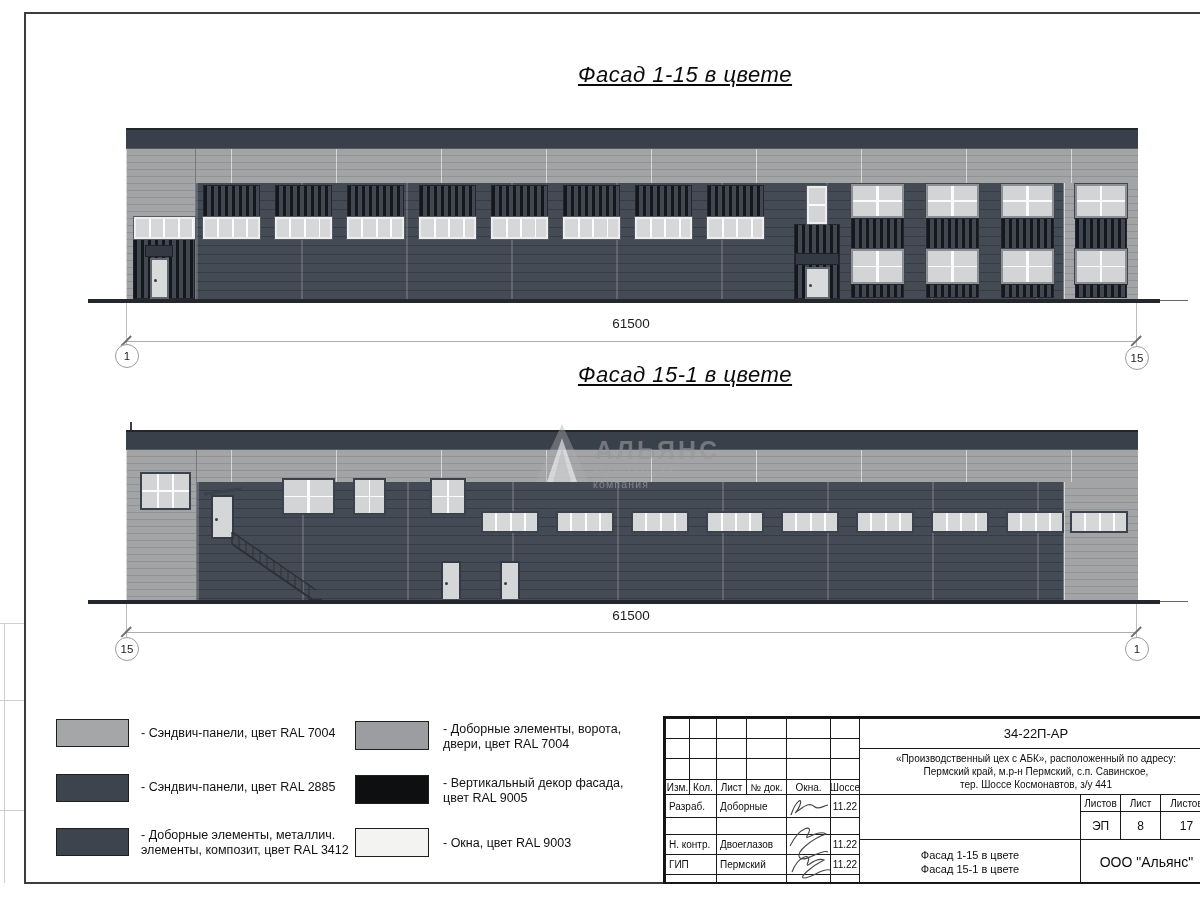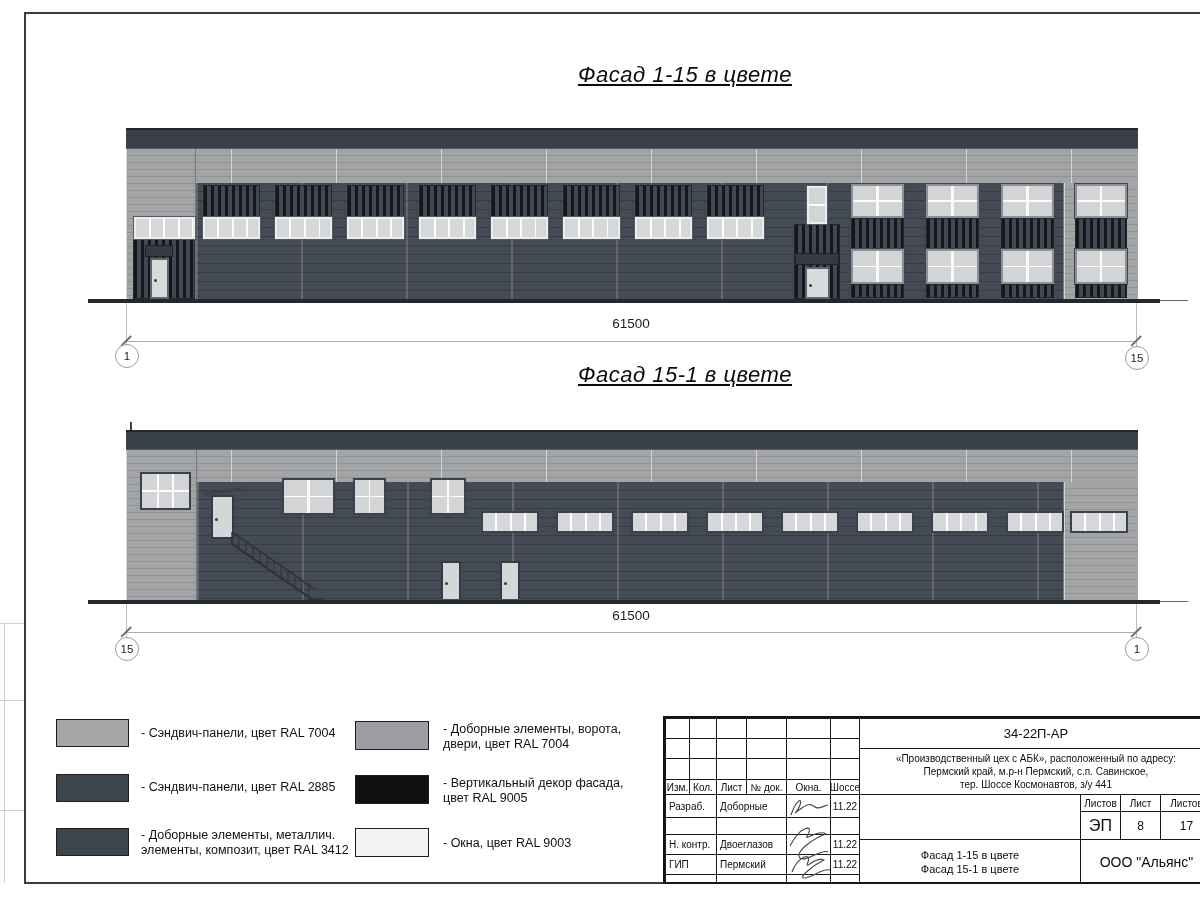--- a/index.html
+++ b/index.html
@@ -198,20 +198,29 @@
     <div class="win winD p4" style="left:805px;top:81px;width:58px;height:22px;"></div>
     <div class="win winD p4" style="left:880px;top:81px;width:58px;height:22px;"></div>
     <div class="win winD p4" style="left:944px;top:81px;width:58px;height:22px;"></div>
 
     <div class="doorD" style="left:315px;top:131px;width:20px;height:40px;"></div>
     <div class="doorD" style="left:374px;top:131px;width:20px;height:40px;"></div>
     <div style="position:absolute;left:313px;top:169px;width:24px;height:2px;background:#4a4e54;"></div>
     <div style="position:absolute;left:372px;top:169px;width:24px;height:2px;background:#4a4e54;"></div>
   </div>
 
+  <div class="wm" style="left:533px;top:422px;width:175px;height:62px;">
+    <svg width="58" height="62" viewBox="0 0 58 62" style="position:absolute;left:0;top:0;">
+      <polygon points="29,2 56,60 2,60" fill="rgba(170,171,173,0.42)"></polygon>
+      <polygon points="29,16 44,60 14,60" fill="rgba(255,255,255,0.55)"></polygon>
+      <polygon points="29,26 38,60 20,60" fill="rgba(170,171,173,0.42)"></polygon>
+    </svg>
+    <div class="wm-name" style="left:62px;top:14px;">АЛЬЯНС</div>
+    <div class="wm-sub" style="left:60px;top:44px;">строительная компания</div>
+  </div>
 
   <div class="ground" style="left:88px;top:600px;width:1072px;height:4px;"></div>
   <div class="ground" style="left:1160px;top:601px;width:28px;height:1px;background:#666;"></div>
 
   <div class="extline" style="left:126px;top:604px;height:41px;"></div>
   <div class="extline" style="left:1136px;top:604px;height:41px;"></div>
   <div class="dimline" style="left:126px;top:632px;width:1010px;"></div>
   <div class="tick" style="left:119px;top:631px;"></div>
   <div class="tick" style="left:1129px;top:631px;"></div>
   <div class="dimlabel" style="left:531px;top:608px;">61500</div>
@@ -294,21 +303,21 @@
       <path d="M8 50 C14 34 28 30 24 40 C20 50 30 34 40 38 C28 44 14 56 20 56 C28 56 38 46 46 48" fill="none" stroke="#474747" stroke-width="1.1"></path>
     </svg>
 
     <div class="tbc" style="left:194px;top:0;width:354px;height:31px;font-size:13px;">34-22П-АР</div>
     <div class="tbc prel" style="left:194px;top:30px;width:354px;height:47px;font-size:10px;line-height:13px;">«Производственный цех с АБК», расположенный по адресу:
 Пермский край, м.р-н Пермский, с.п. Савинское,
 тер. Шоссе Космонавтов, з/у 441</div>
     <div class="tbc" style="left:415px;top:76px;width:41px;height:18px;">Листов</div>
     <div class="tbc" style="left:455px;top:76px;width:41px;height:18px;">Лист</div>
     <div class="tbc" style="left:495px;top:76px;width:53px;height:18px;">Листов</div>
-    <div class="tbc" style="left:415px;top:93px;width:41px;height:29px;font-size:16px;">ЭП</div>
+    <div class="tbc" style="left:415px;top:93px;width:41px;height:29px;font-size:12px;">ЭП</div>
     <div class="tbc" style="left:455px;top:93px;width:41px;height:29px;font-size:12px;">8</div>
     <div class="tbc" style="left:495px;top:93px;width:53px;height:29px;font-size:12px;">17</div>
     <div class="tbc prel" style="left:194px;top:121px;width:222px;height:45px;font-size:11px;line-height:14px;">Фасад 1-15 в цвете
 Фасад 15-1 в цвете</div>
     <div class="tbc" style="left:415px;top:121px;width:133px;height:45px;font-size:14px;">ООО "Альянс"</div>
   </div>
 
 </div>
 
 </body></html>

